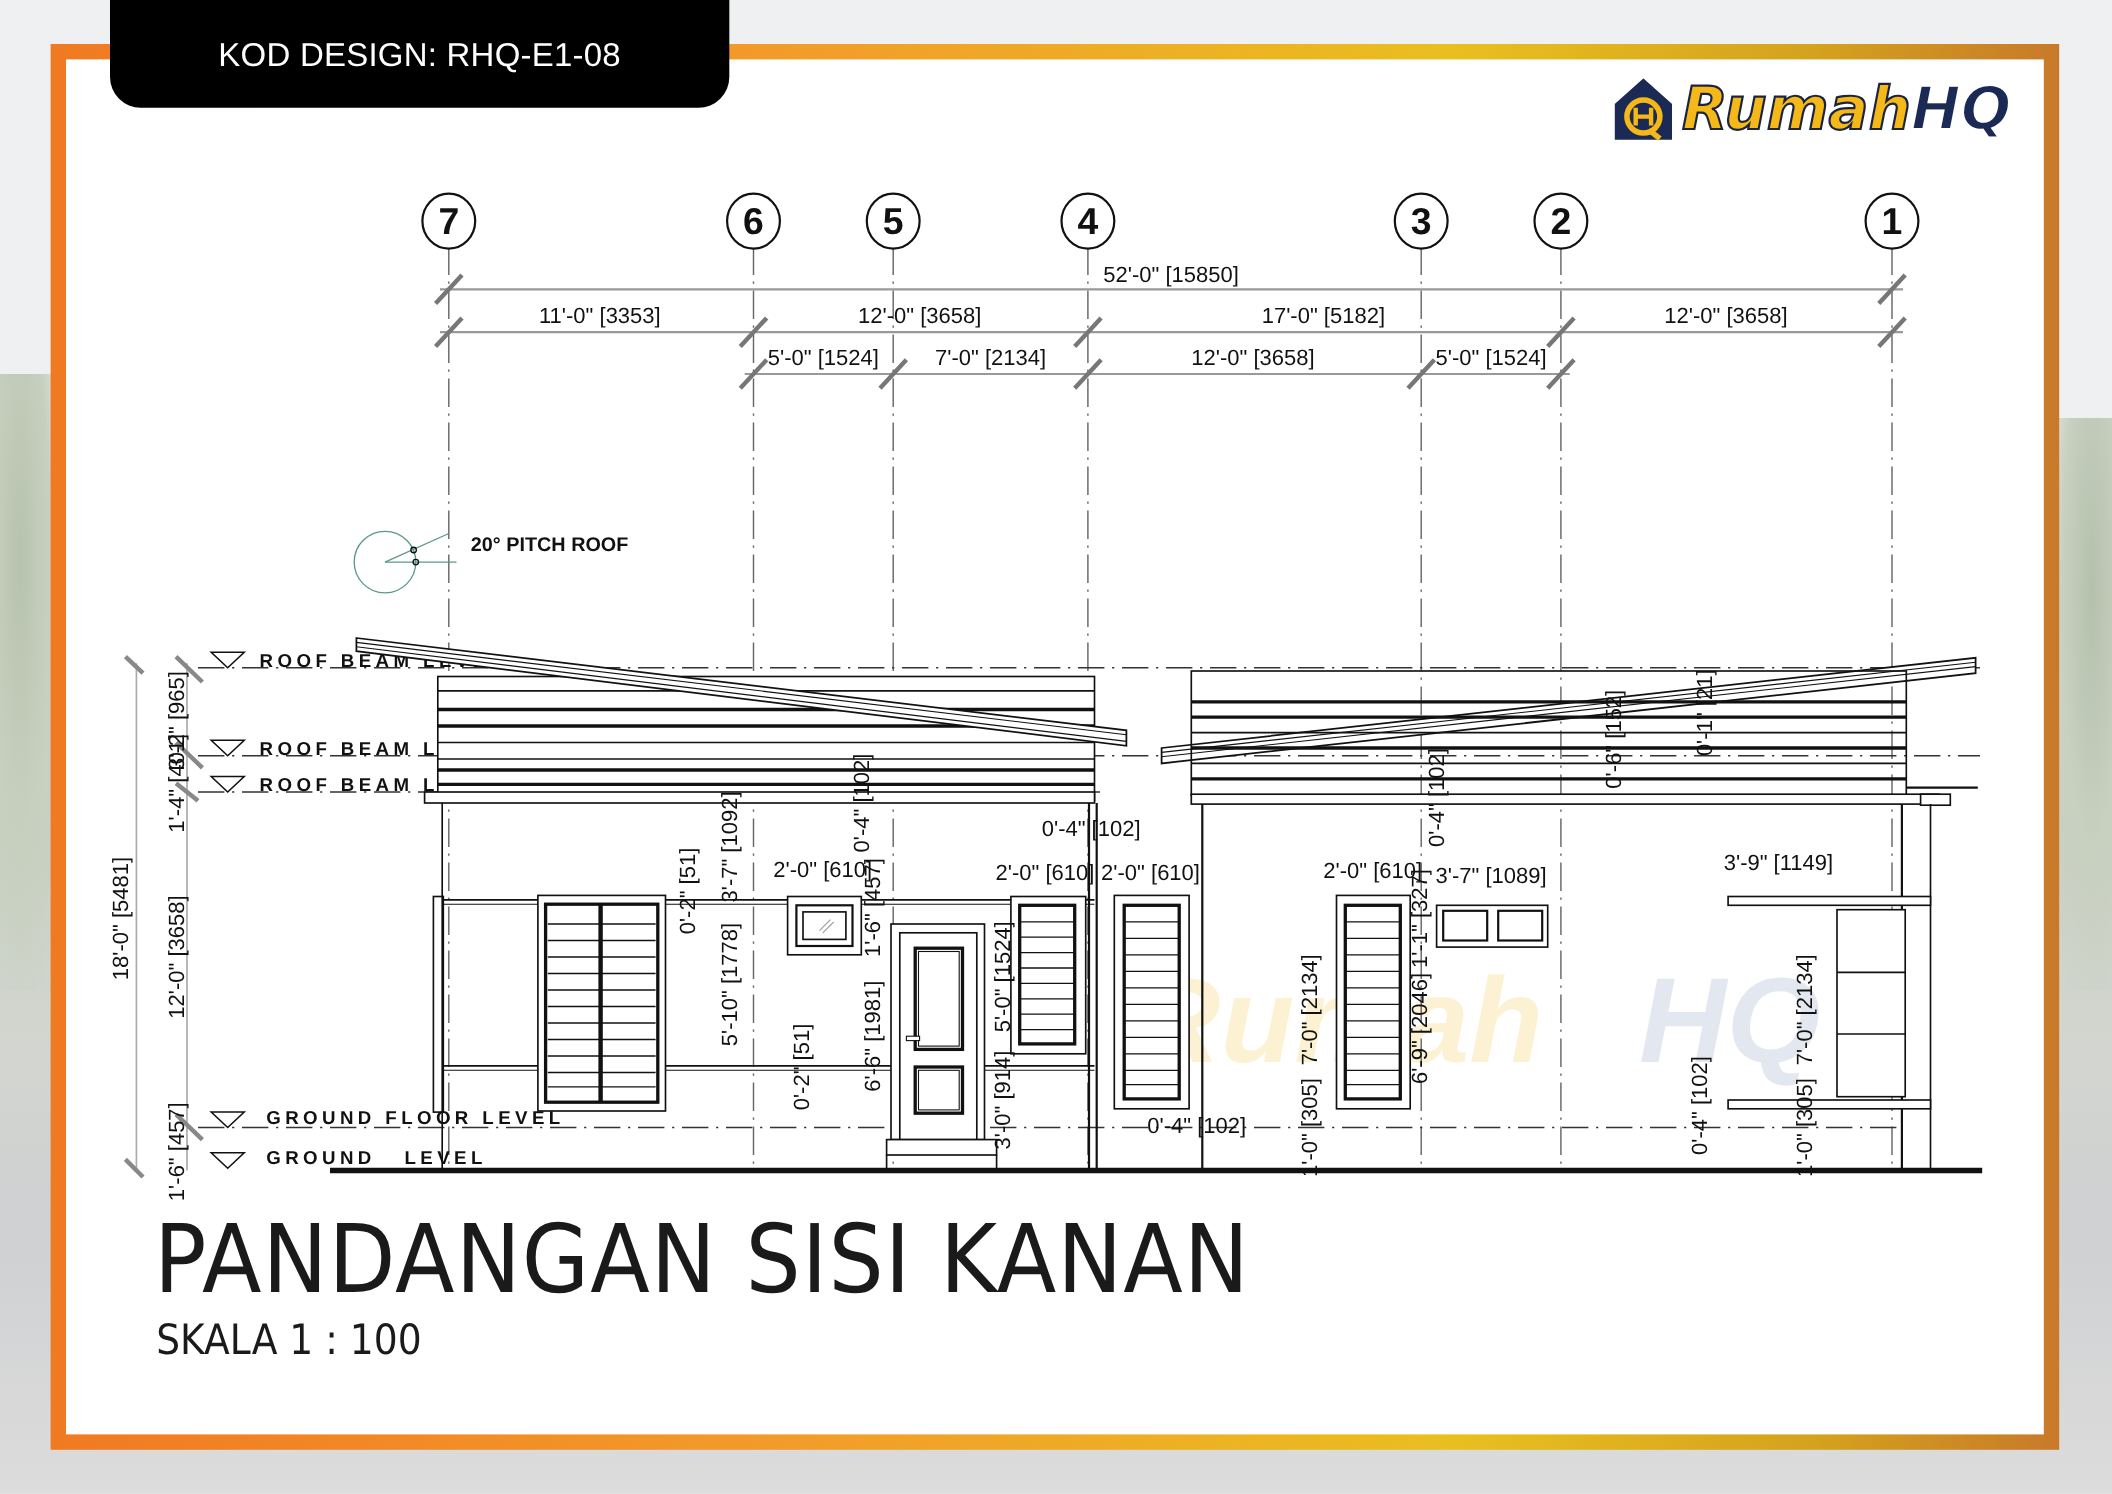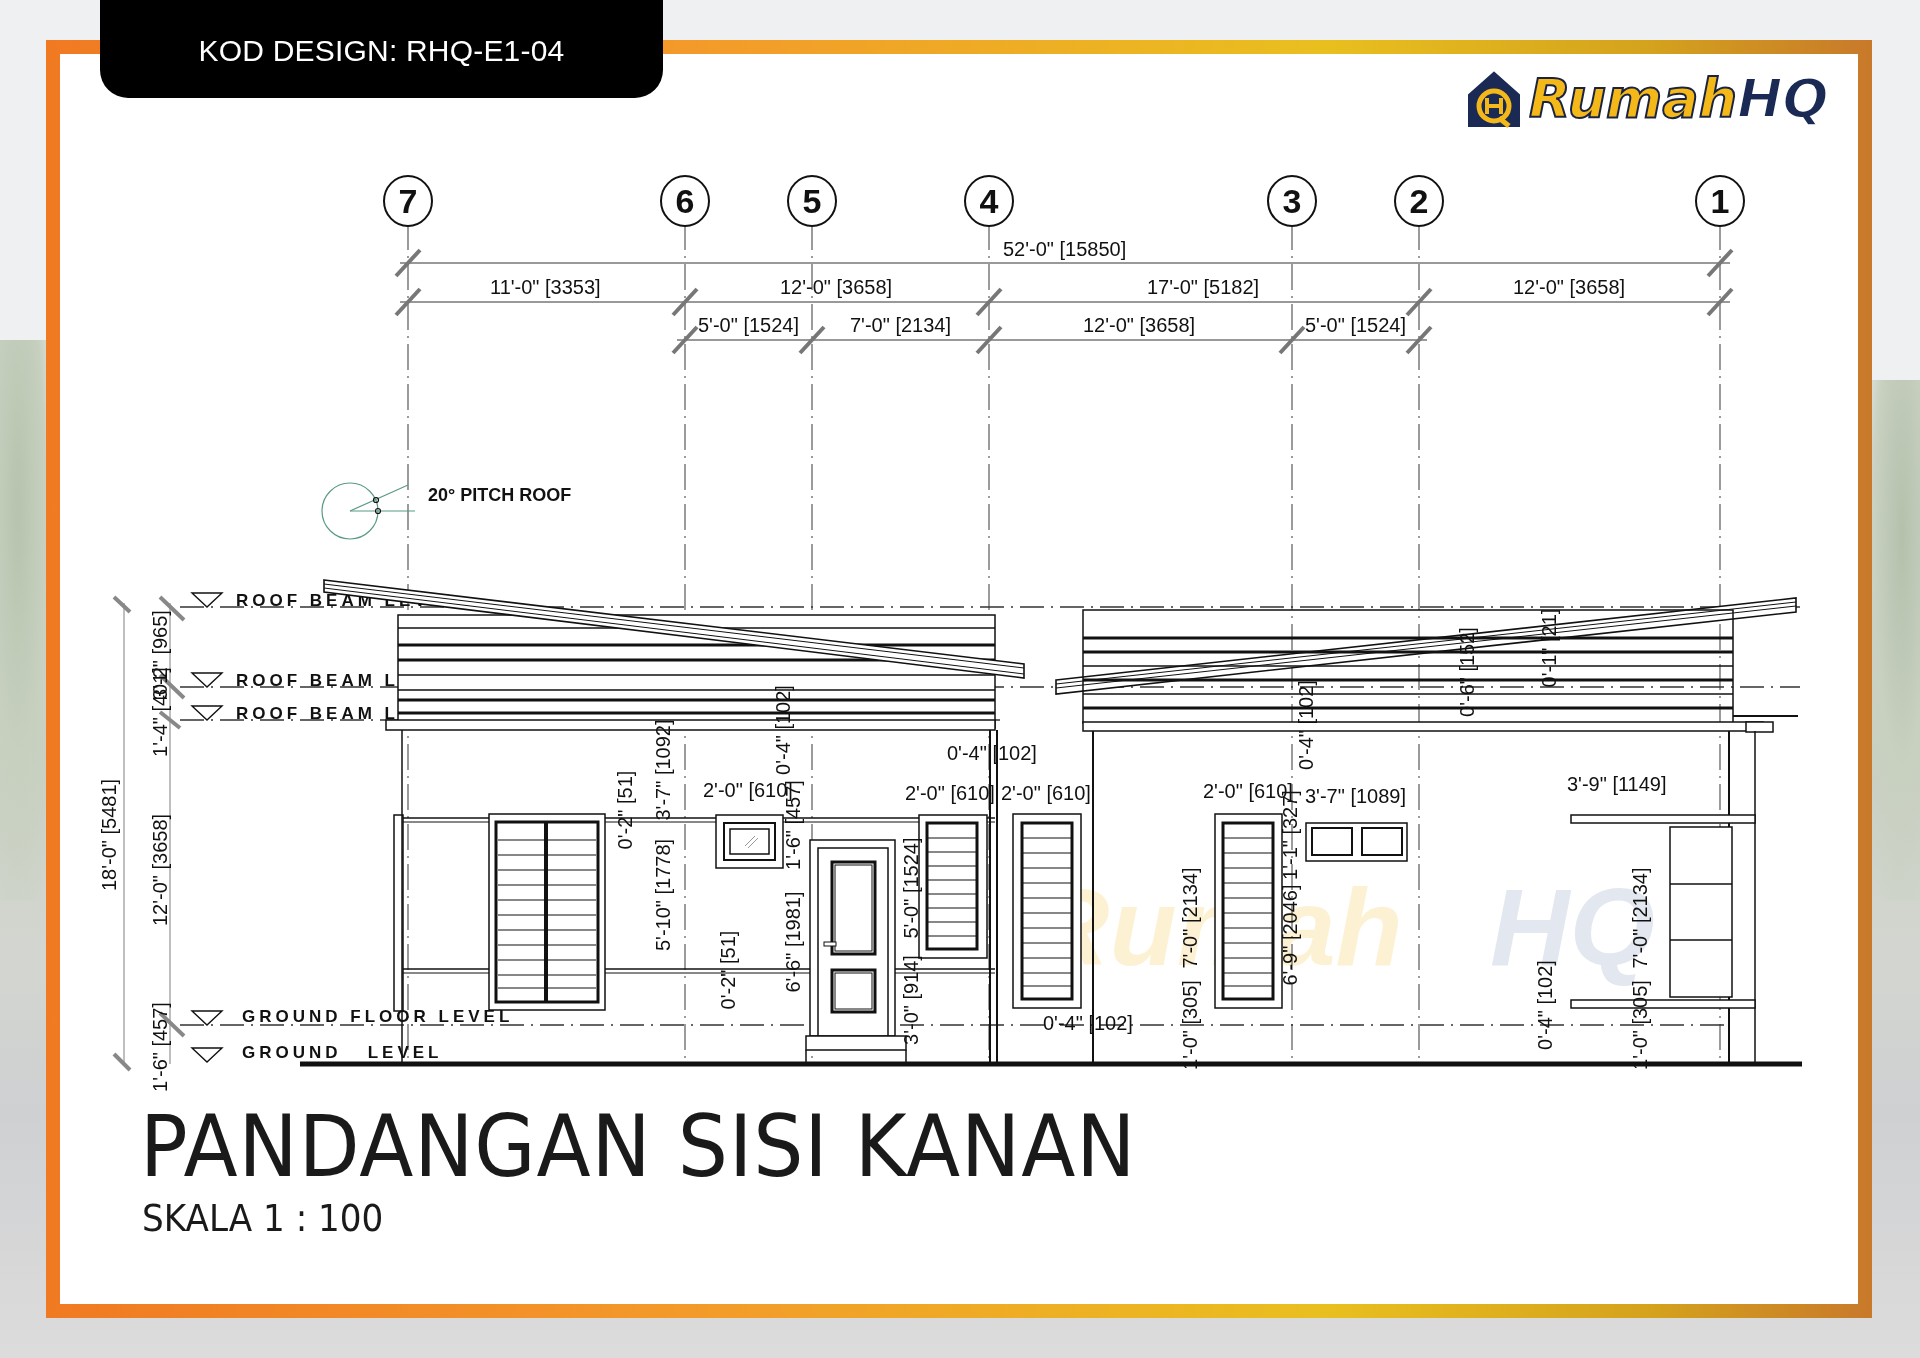--- a/index.html
+++ b/index.html
@@ -30,21 +30,21 @@
 <body>
 
 <div class="bg"></div>
 <div class="bg-trees-l"></div>
 <div class="bg-trees-r"></div>
 
 <div class="frame-outer"></div>
 <div class="frame-inner"></div>
 
 <div class="tab">
-  <span>KOD DESIGN: RHQ-E1-04</span>
+  <span>KOD DESIGN: RHQ-E1-08</span>
 </div>
 
 <div class="logo">
   <svg width="58" height="62" viewBox="0 0 58 62">
     <path d="M29 2 L56 26 L56 60 L2 60 L2 26 Z" fill="#1a2a55" stroke="#ffffff" stroke-width="2"></path>
     <circle cx="29" cy="38" r="15" fill="none" stroke="#f5b819" stroke-width="5"></circle>
     <path d="M22 30 V46 M36 30 V46 M22 38 H36" stroke="#f5b819" stroke-width="4" fill="none"></path>
     <path d="M34 50 L44 58" stroke="#f5b819" stroke-width="5"></path>
   </svg>
   <span class="logo-text logo-rumah" style="margin-left:6px">Rumah</span>

